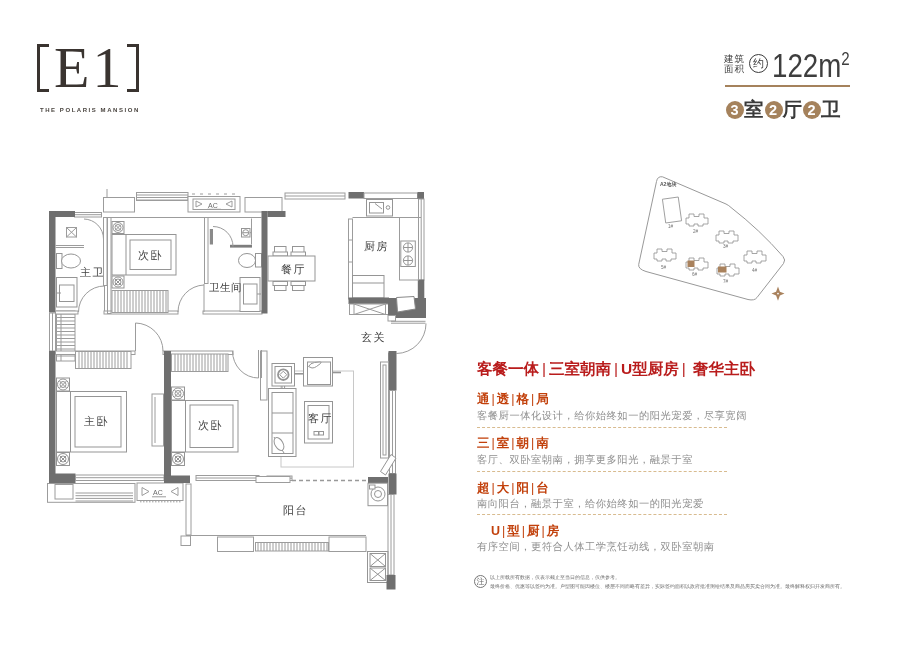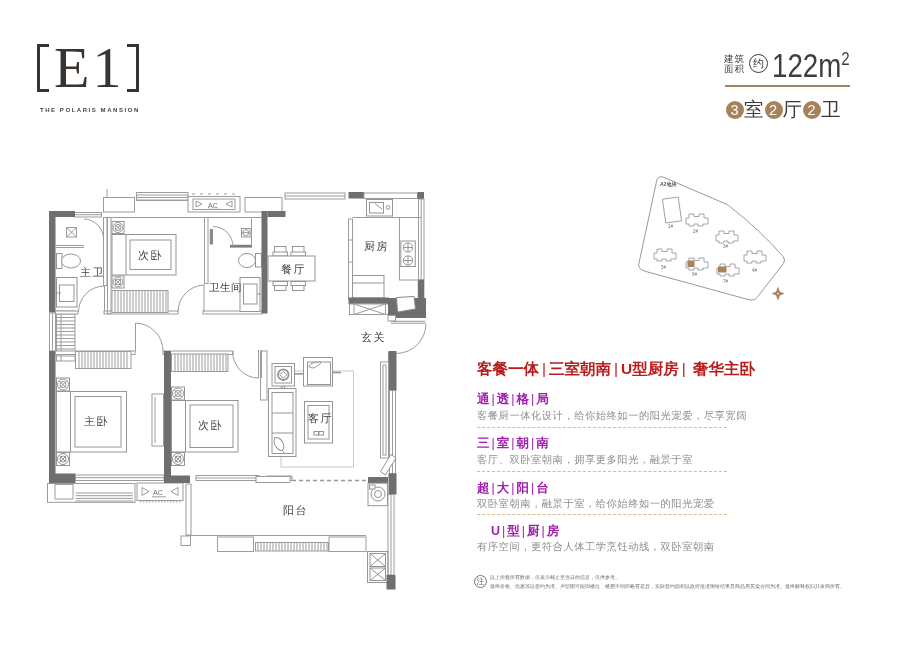--- a/index.html
+++ b/index.html
@@ -1,38 +1,38 @@
 <!DOCTYPE html>
 <html><head>
 <meta charset="utf-8">
 <style>
 html,body{margin:0;padding:0}
 body{width:900px;height:670px;background:#ffffff;font-family:"Liberation Sans",sans-serif;position:relative;overflow:hidden}
 .abs{position:absolute}
-.sect-t{font-size:12.5px;font-weight:bold;color:#a21caf;letter-spacing:0.5px}
+.sect-t{font-size:12.5px;font-weight:bold;color:#c2410c;letter-spacing:0.5px}
 .sect-b{font-size:10.3px;color:#8f8f8f;letter-spacing:0.5px}
 </style>
 </head>
 <body>
 
 <div class="abs" style="left:37px;top:44px;height:52px">
   <span style="display:inline-block;vertical-align:top;width:9px;height:42px;border:3px solid #3a3430;border-right:none"></span><span style="display:inline-block;vertical-align:top;margin:-10px 3px 0 5px;font-family:'Liberation Serif',serif;font-size:58px;color:#3a3430;letter-spacing:3px">E1</span><span style="display:inline-block;vertical-align:top;width:9px;height:42px;border:3px solid #3a3430;border-left:none"></span>
 </div>
 
 <div class="abs" style="left:40px;top:107px;width:200px;font-size:6px;color:#49443f;letter-spacing:1.55px;font-weight:bold">THE POLARIS MANSION</div>
 
 <div class="abs" style="left:724px;top:54px;font-size:9.5px;color:#3c3c3c;line-height:10px;letter-spacing:1px;font-weight:normal">建筑<br>面积</div>
 
 <div class="abs" style="left:749px;top:53.5px;width:17px;height:17px;border:1.5px solid #3c3c3c;border-radius:50%;font-size:11px;color:#3c3c3c;text-align:center;line-height:17px">约</div>
 
 <div class="abs" style="left:772px;top:47px;font-size:33px;color:#3e3e3e;transform:scaleX(0.84);transform-origin:0 0;white-space:nowrap">122m<sup style="font-size:18px">2</sup></div>
 
 <div class="abs" style="left:725px;top:85px;width:125px;height:1.6px;background:#a5825c"></div>
 
-<div class="abs" style="left:726px;top:96px;height:19px;font-size:19.5px;letter-spacing:1px;font-weight:normal;color:#3a3a3a">
+<div class="abs" style="left:726px;top:96px;height:19px;font-size:19.5px;letter-spacing:1px;font-weight:bold;color:#3a3a3a">
   <span style="display:inline-block;width:18px;height:18px;border-radius:50%;background:#a5825c;color:#fff;font-size:14.5px;text-align:center;line-height:18px;vertical-align:1.5px">3</span><span>室</span><span style="display:inline-block;width:18px;height:18px;border-radius:50%;background:#a5825c;color:#fff;font-size:14.5px;text-align:center;line-height:18px;vertical-align:1.5px">2</span><span>厅</span><span style="display:inline-block;width:18px;height:18px;border-radius:50%;background:#a5825c;color:#fff;font-size:14.5px;text-align:center;line-height:18px;vertical-align:1.5px">2</span><span>卫</span>
 </div>
 
 <svg class="abs" style="left:35px;top:185px" width="410" height="420" viewBox="35 185 410 420">
 <style>
 .w{fill:#6f6f6f}
 .g{stroke:#9c9c9c;stroke-width:1;fill:none}
 .gf{stroke:#9c9c9c;stroke-width:1;fill:#fff}
 .f{stroke:#959595;stroke-width:1;fill:#fff}
 .t{font-size:11px;fill:#3f3f3f;letter-spacing:1.5px;font-family:"Liberation Sans"}
@@ -572,21 +572,21 @@
 <div class="abs" style="left:477px;top:427px;width:250px;border-top:1.5px dashed #d8bb8f"></div>
 
 <div class="abs sect-t" style="left:477px;top:435px">三<span style="font-weight:normal;padding:0 1.5px">|</span>室<span style="font-weight:normal;padding:0 1.5px">|</span>朝<span style="font-weight:normal;padding:0 1.5px">|</span>南</div>
 
 <div class="abs sect-b" style="left:477px;top:453px">客厅、双卧室朝南，拥享更多阳光，融景于室</div>
 
 <div class="abs" style="left:477px;top:471px;width:250px;border-top:1.5px dashed #d8bb8f"></div>
 
 <div class="abs sect-t" style="left:477px;top:480px">超<span style="font-weight:normal;padding:0 1.5px">|</span>大<span style="font-weight:normal;padding:0 1.5px">|</span>阳<span style="font-weight:normal;padding:0 1.5px">|</span>台</div>
 
-<div class="abs sect-b" style="left:477px;top:497px">双卧室朝南，融景于室，给你始终如一的阳光宠爱</div>
+<div class="abs sect-b" style="left:477px;top:497px">南向阳台，融景于室，给你始终如一的阳光宠爱</div>
 
 <div class="abs" style="left:477px;top:514px;width:250px;border-top:1.5px dashed #d8bb8f"></div>
 
 <div class="abs sect-t" style="left:491px;top:523px">U<span style="font-weight:normal;padding:0 1.5px">|</span>型<span style="font-weight:normal;padding:0 1.5px">|</span>厨<span style="font-weight:normal;padding:0 1.5px">|</span>房</div>
 
 <div class="abs sect-b" style="left:477px;top:540px">有序空间，更符合人体工学烹饪动线，双卧室朝南</div>
 
 <div class="abs" style="left:474px;top:575px;width:11px;height:11px;border:1px solid #777;border-radius:50%;font-size:8px;color:#666;text-align:center;line-height:12px">注</div>
 
 <div class="abs" style="left:490px;top:573px;width:760px;font-size:10px;color:#707070;line-height:17px;transform:scale(0.5);transform-origin:0 0">以上所载所有数据，仅表示截止至当日的信息，仅供参考。<br>最终价格、优惠等以签约为准。户型图可能因楼位、楼层不同而略有差异，实际签约面积以政府批准测绘结果及商品房买卖合同为准。最终解释权归开发商所有。</div>

